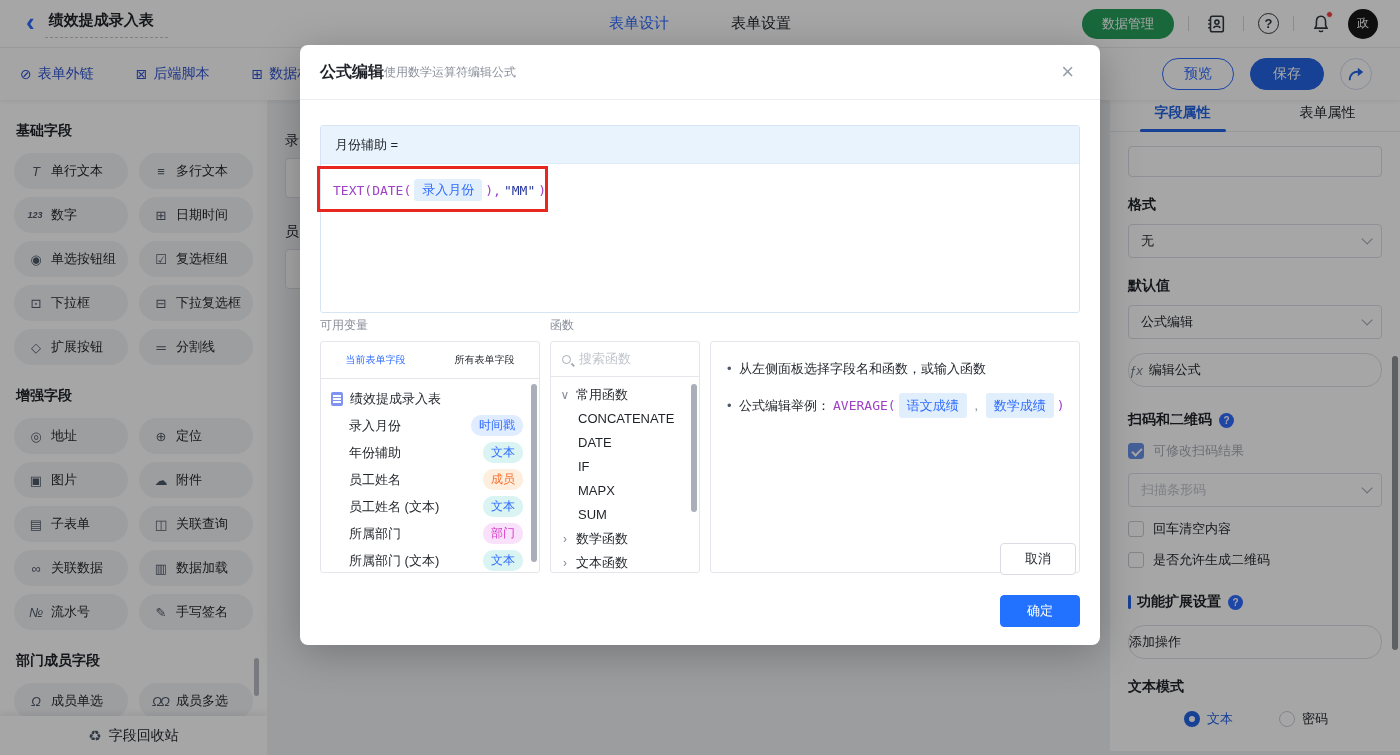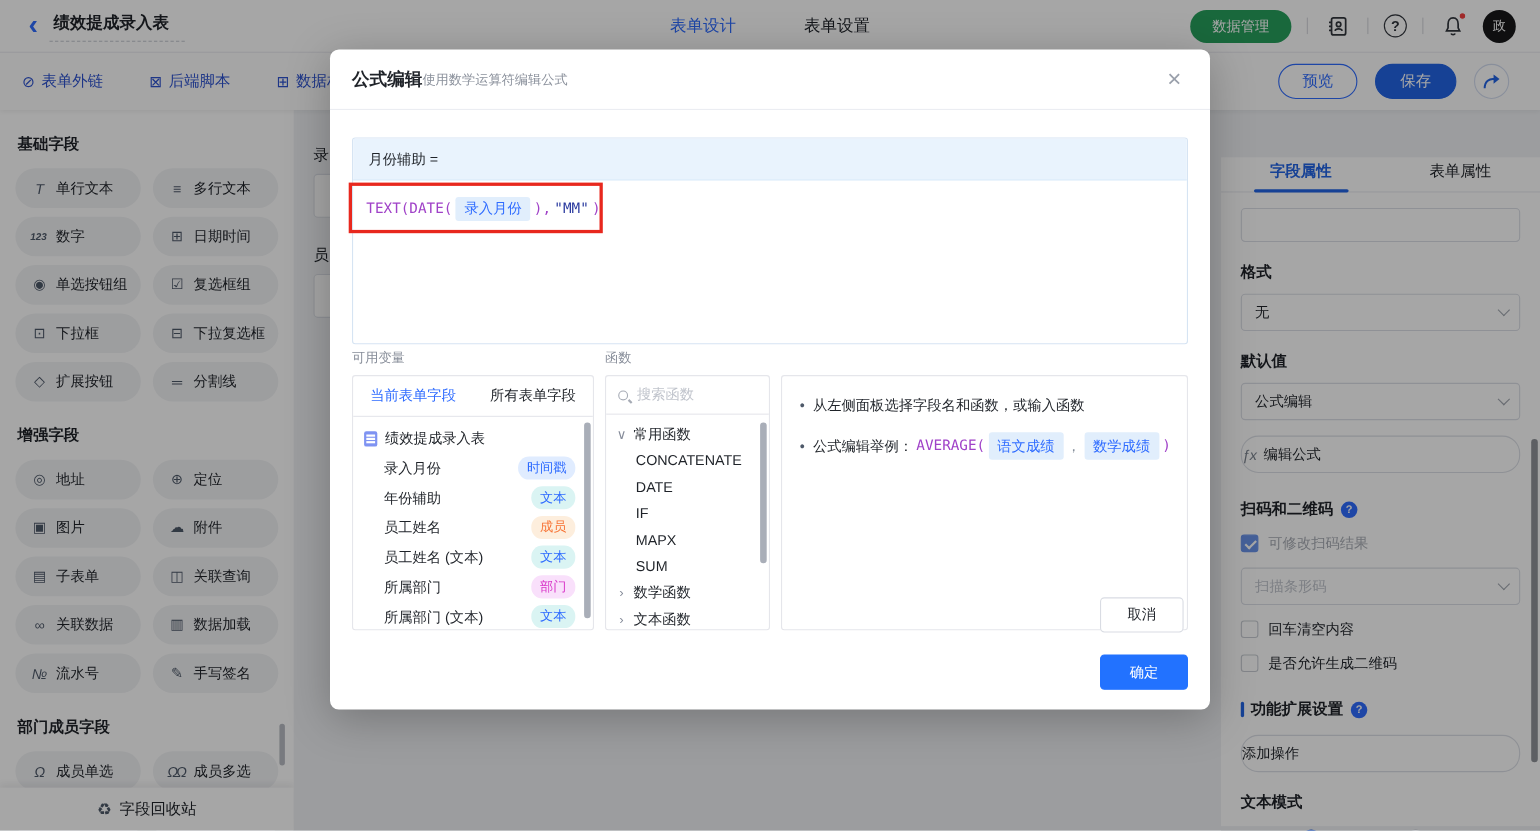--- a/index.html
+++ b/index.html
@@ -42,21 +42,21 @@
   .recycle { position:absolute; left:0; right:0; bottom:0; height:39px; background:#fff; box-shadow:0 -3px 6px rgba(31,35,41,.07); display:flex; align-items:center; justify-content:center; gap:7px; font-size:14px; cursor:pointer; }
   .recycle .gi { color:#4e5969; font-size:15px; }
   .sb-scroll { position:absolute; right:8px; top:558px; width:5px; height:38px; background:#b9bcc4; border-radius:3px; }
 
   
   .canvas { position:absolute; top:100px; left:267px; right:290px; bottom:0; background:#f0f2f5; z-index:1; padding:32px 0 0 18px; }
   .cv-label { font-size:14px; display:block; }
   .cv-input { width:44px; height:40px; background:#fff; border:1px solid #dcdfe6; border-radius:4px; margin:8px 0 25px; }
 
   
-  .rpanel { position:absolute; top:100px; right:0; width:290px; bottom:4px; background:#fff; z-index:5;margin-top:43px; }
+  .rpanel { position:absolute; top:100px; right:0; width:290px; bottom:4px; background:#fff; z-index:5; }
   .rp-tabs { display:flex; height:32px; border-bottom:1px solid #e9ebf0; }
   .rp-tab { flex:1; text-align:center; font-size:14px; cursor:pointer; position:relative; padding-top:4px; }
   .rp-tab.active { color:#2264e5; font-weight:600; }
   .rp-tab.active::after { content:""; position:absolute; left:50%; transform:translateX(-50%); bottom:-1px; width:86px; height:3px; background:#2264e5; border-radius:2px; }
   .rp-body { padding:14px 18px 0; }
   .rp-input { height:31px; border:1px solid #dcdfe6; border-radius:4px; background:#fff; }
   .rp-label { font-size:14px; font-weight:700; margin:19px 0 10px; }
   .rp-select { height:34px; border:1px solid #dcdfe6; border-radius:4px; display:flex; align-items:center; justify-content:space-between; padding:0 12px; font-size:13px; cursor:pointer; background:#fff; }
   .chev { width:8px; height:8px; border-right:1.5px solid #a2a7b0; border-bottom:1.5px solid #a2a7b0; transform:rotate(45deg) translateY(-3px); flex:none; }
   .rp-btn { width:100%; height:34px; margin-top:14px; border:1px solid #dcdfe6; border-radius:16px; background:#fff; font-size:13px; color:#1f2329; cursor:pointer; display:flex; align-items:center; justify-content:flex-start; gap:6px; font-family:inherit; }
@@ -89,21 +89,21 @@
   .fbox-b { padding:15px 12px; display:flex; align-items:center; gap:3px; cursor:text; }
   .code { font-family:"DejaVu Sans Mono",monospace; font-size:13px; }
   .code.p { color:#a042c8; }
   .code.s { color:#2a3a9f; }
   .chip { background:#e1eefc; color:#2f6cff; font-size:13px; padding:2px 8px; border-radius:3px; cursor:pointer; white-space:nowrap; }
   .redbox { position:absolute; left:17px; top:121px; width:231px; height:46px; border:3px solid #e8281e; pointer-events:none; }
   .plabel { position:absolute; top:272px; font-size:12px; color:#878d99; }
   .m-panels { position:absolute; left:20px; top:296px; width:760px; height:232px; }
   .vpanel { position:absolute; left:0; top:0; width:220px; height:232px; border:1px solid #e5e6eb; border-radius:3px; overflow:hidden; }
   .vtabs { display:flex; height:37px; border-bottom:1px solid #e5e6eb; align-items:center; }
-  .vtab { flex:1; text-align:center; font-size:13px; cursor:pointer; }
+  .vtab { flex:1; text-align:center; font-size:10px; cursor:pointer; }
   .vtab.active { color:#2f6cff; }
   .vlist { padding:7px 0 0; }
   .vroot { display:flex; align-items:center; gap:7px; height:26px; padding:0 10px; font-size:13px; cursor:pointer; }
   .doc { width:12px; height:14px; background:#7f93f2; border-radius:2px; position:relative; flex:none; }
   .doc::after { content:""; position:absolute; left:2px; top:3px; width:8px; height:1.6px; background:#fff; box-shadow:0 3px 0 #fff,0 6px 0 #fff; }
   .vrow { display:flex; align-items:center; justify-content:space-between; height:27px; padding:0 16px 0 28px; font-size:13px; cursor:pointer; }
   .vbadge { font-size:12px; padding:2px 8px; border-radius:10px; white-space:nowrap; }
   .b-time { background:#e0ecff; color:#2f6cff; }
   .b-text { background:#daf4f3; color:#2f6cff; }
   .b-member { background:#fdeedd; color:#f77234; }

